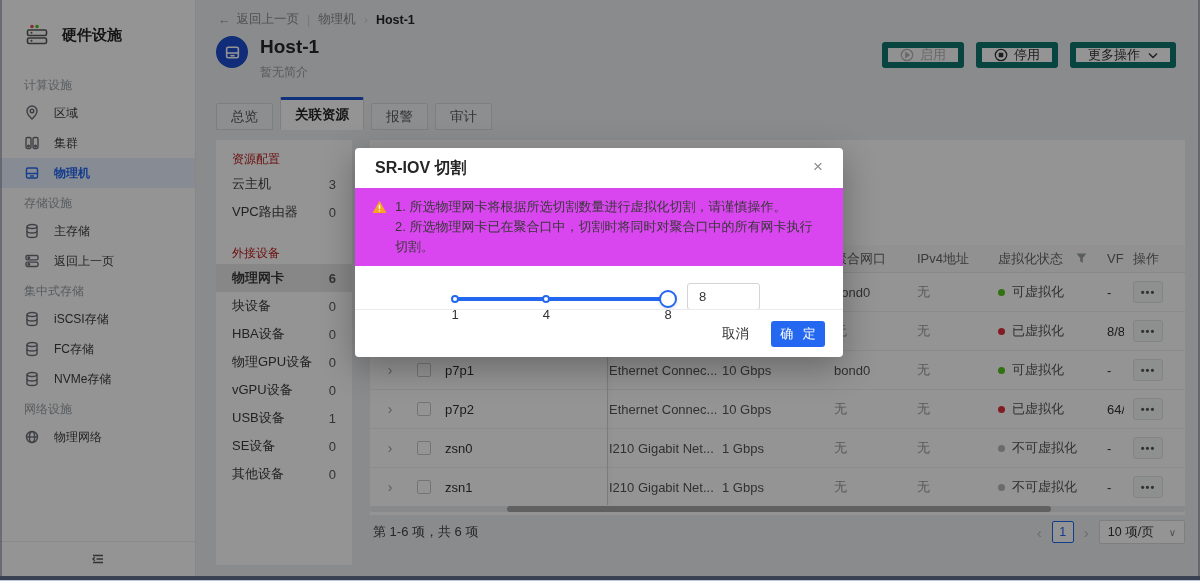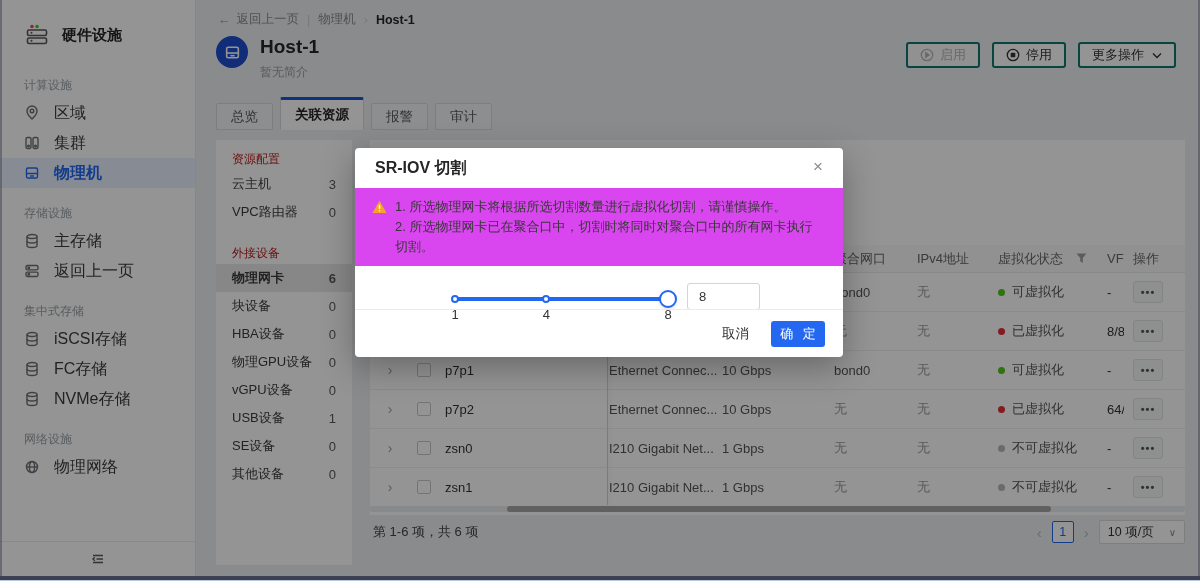--- a/index.html
+++ b/index.html
@@ -5,43 +5,43 @@
   * { box-sizing: border-box; margin: 0; padding: 0; }
   html,body { width:1200px; height:581px; overflow:hidden; }
   body { position:relative; background:#eef0f3; font-family:"Liberation Sans","DejaVu Sans",sans-serif; font-size:13px; color:#333; }
   svg { display:block; }
 
   
   .sidebar { position:absolute; left:0; top:0; width:196px; height:581px; background:#fff; border-right:1px solid #e8e8e8; z-index:1; }
   .logo-row { display:flex; align-items:center; gap:12px; padding:22px 0 0 24px; }
   .logo-title { font-size:15px; font-weight:bold; color:#262626; }
   .nav { margin-top:26px; }
-  .nav-group { margin-top:14px; }
+  .nav-group { margin-top:4px; }
   .nav-group:first-child { margin-top:0; }
   .group-label { height:24px; line-height:24px; padding-left:24px; font-size:12px; color:#9aa0a6;font-family:Liberation Mono, monospace; }
   .nav-item { height:30px; display:flex; align-items:center; gap:14px; padding-left:24px; color:#3c3c3c; cursor:pointer; }
   .nav-item .ic { color:#6b6f76; }
   .nav-item.active { background:#e8f1ff; color:#2468f2; }
   .nav-item.active .ic { color:#2468f2; }
-  .nav-item .lbl { font-size:16px; }
+  .nav-item .lbl { font-size:12px; }
   .nav-item.active .lbl { font-weight:bold; }
   .sidebar-foot { position:absolute; left:0; right:0; bottom:6px; height:34px; border-top:1px solid #ececec; display:flex; align-items:center; justify-content:center; color:#595959; }
 
   
   .main { position:absolute; left:196px; right:0; top:0; bottom:0; }
   .breadcrumb { position:absolute; left:22px; top:11px; display:flex; align-items:center; gap:8px; font-size:12.5px; color:#8c8c8c; }
   .breadcrumb .back { display:flex; align-items:center; gap:6px; color:#8c8c8c; cursor:pointer; }
   .breadcrumb .sep { color:#d0d0d0; }
   .breadcrumb .cur { color:#262626; font-weight:bold; }
   .pheader { position:absolute; left:20px; top:36px; display:flex; gap:12px; }
   .avatar { width:32px; height:32px; border-radius:50%; background:#1e4fd0; display:flex; align-items:center; justify-content:center; }
   .ptitle { font-size:19px; font-weight:bold; color:#262626; line-height:22px; }
   .psub { font-size:12px; color:#9b9b9b; margin-top:6px; }
   .actions { position:absolute; right:24px; top:42px; display:flex; gap:12px; }
-  .btn { height:26px; display:flex; align-items:center; gap:6px; padding:0 12px; background:#fff; border:2px solid #0f766e; border-radius:3px; font-size:13px; color:#333; cursor:pointer; }
+  .btn { height:26px; display:flex; align-items:center; gap:6px; padding:0 12px; background:#fff; border:6px solid #0f766e; border-radius:3px; font-size:13px; color:#333; cursor:pointer; }
   .btn.disabled { color:#b5b5b5; background:#fafafa; cursor:default; }
   .btn .cdown { margin-left:2px; }
 
   
   .tabs { position:absolute; left:20px; top:97px; display:flex; align-items:flex-end; gap:7px; }
   .tab { height:27px; padding:0 14px; display:flex; align-items:center; background:#f3f4f6; border:1px solid #d9d9d9; border-radius:2px 2px 0 0; font-size:13.5px; color:#595959; cursor:pointer; }
   .tab.active { height:33px; background:#fff; border-top:3px solid #1d55d6; border-bottom-color:#fff; font-weight:bold; color:#262626; }
 
   
   .rpanel { position:absolute; left:20px; top:140px; width:136px; height:425px; background:#fff; padding-top:8px; }

